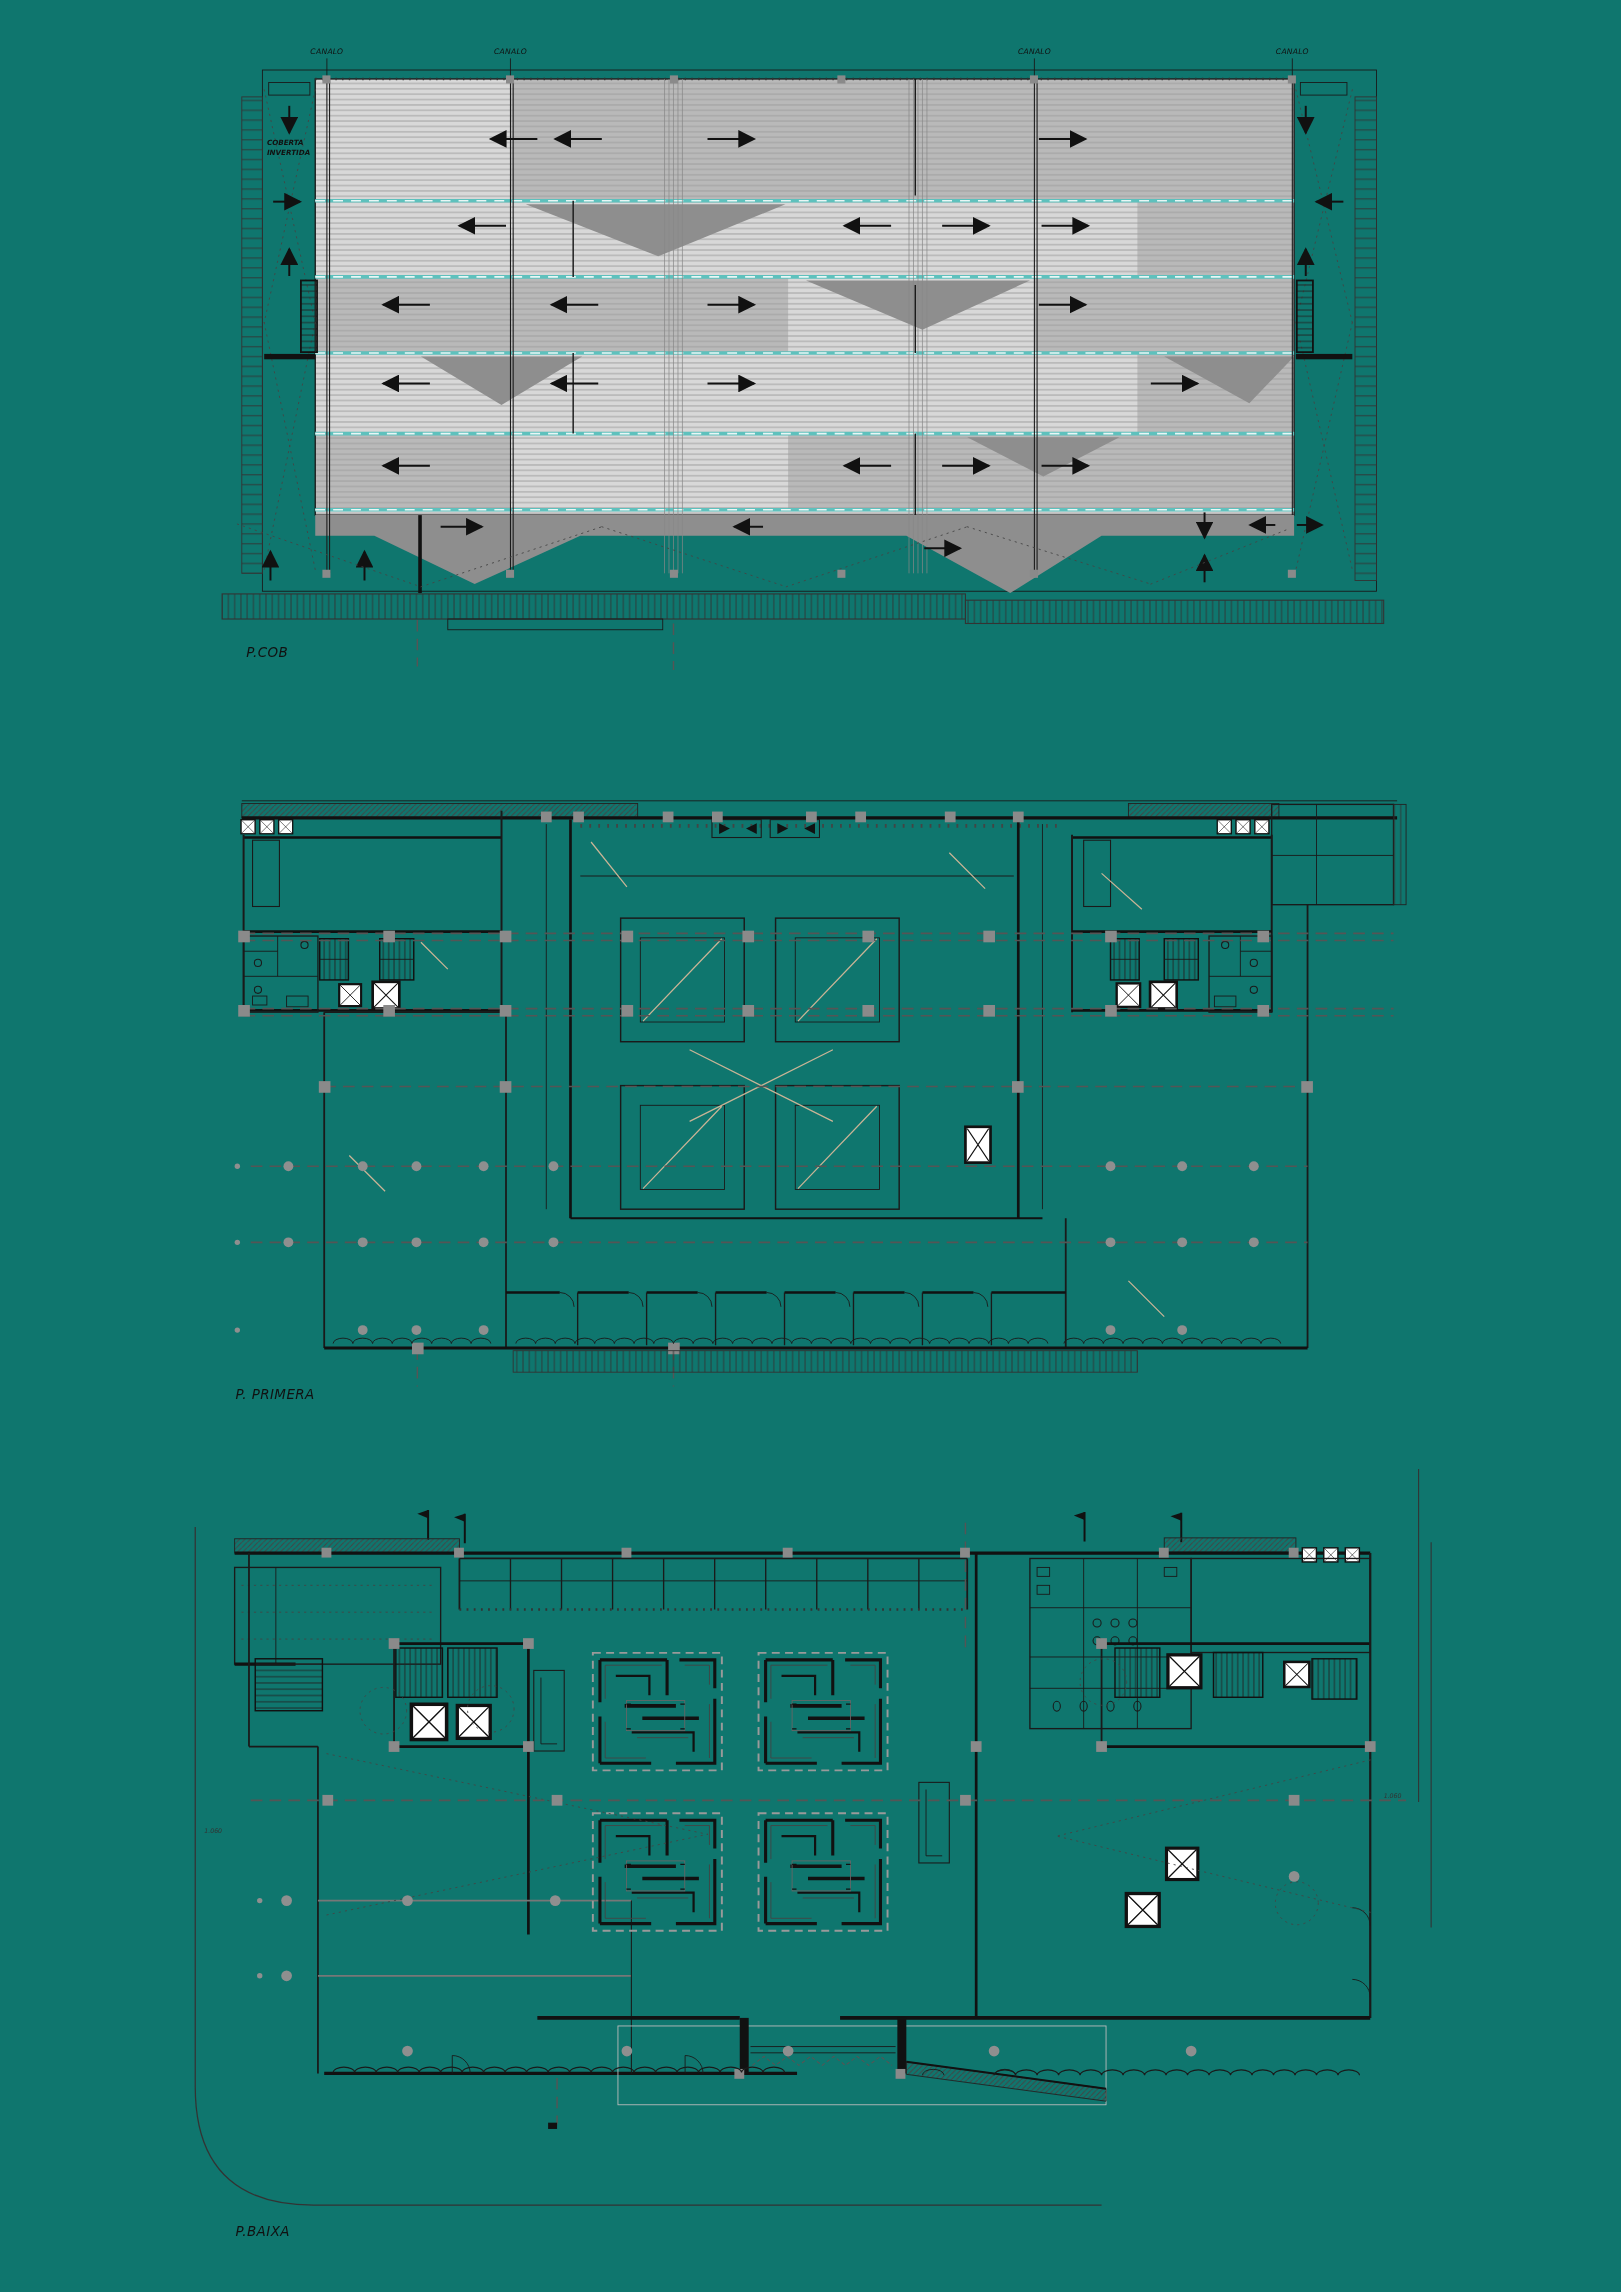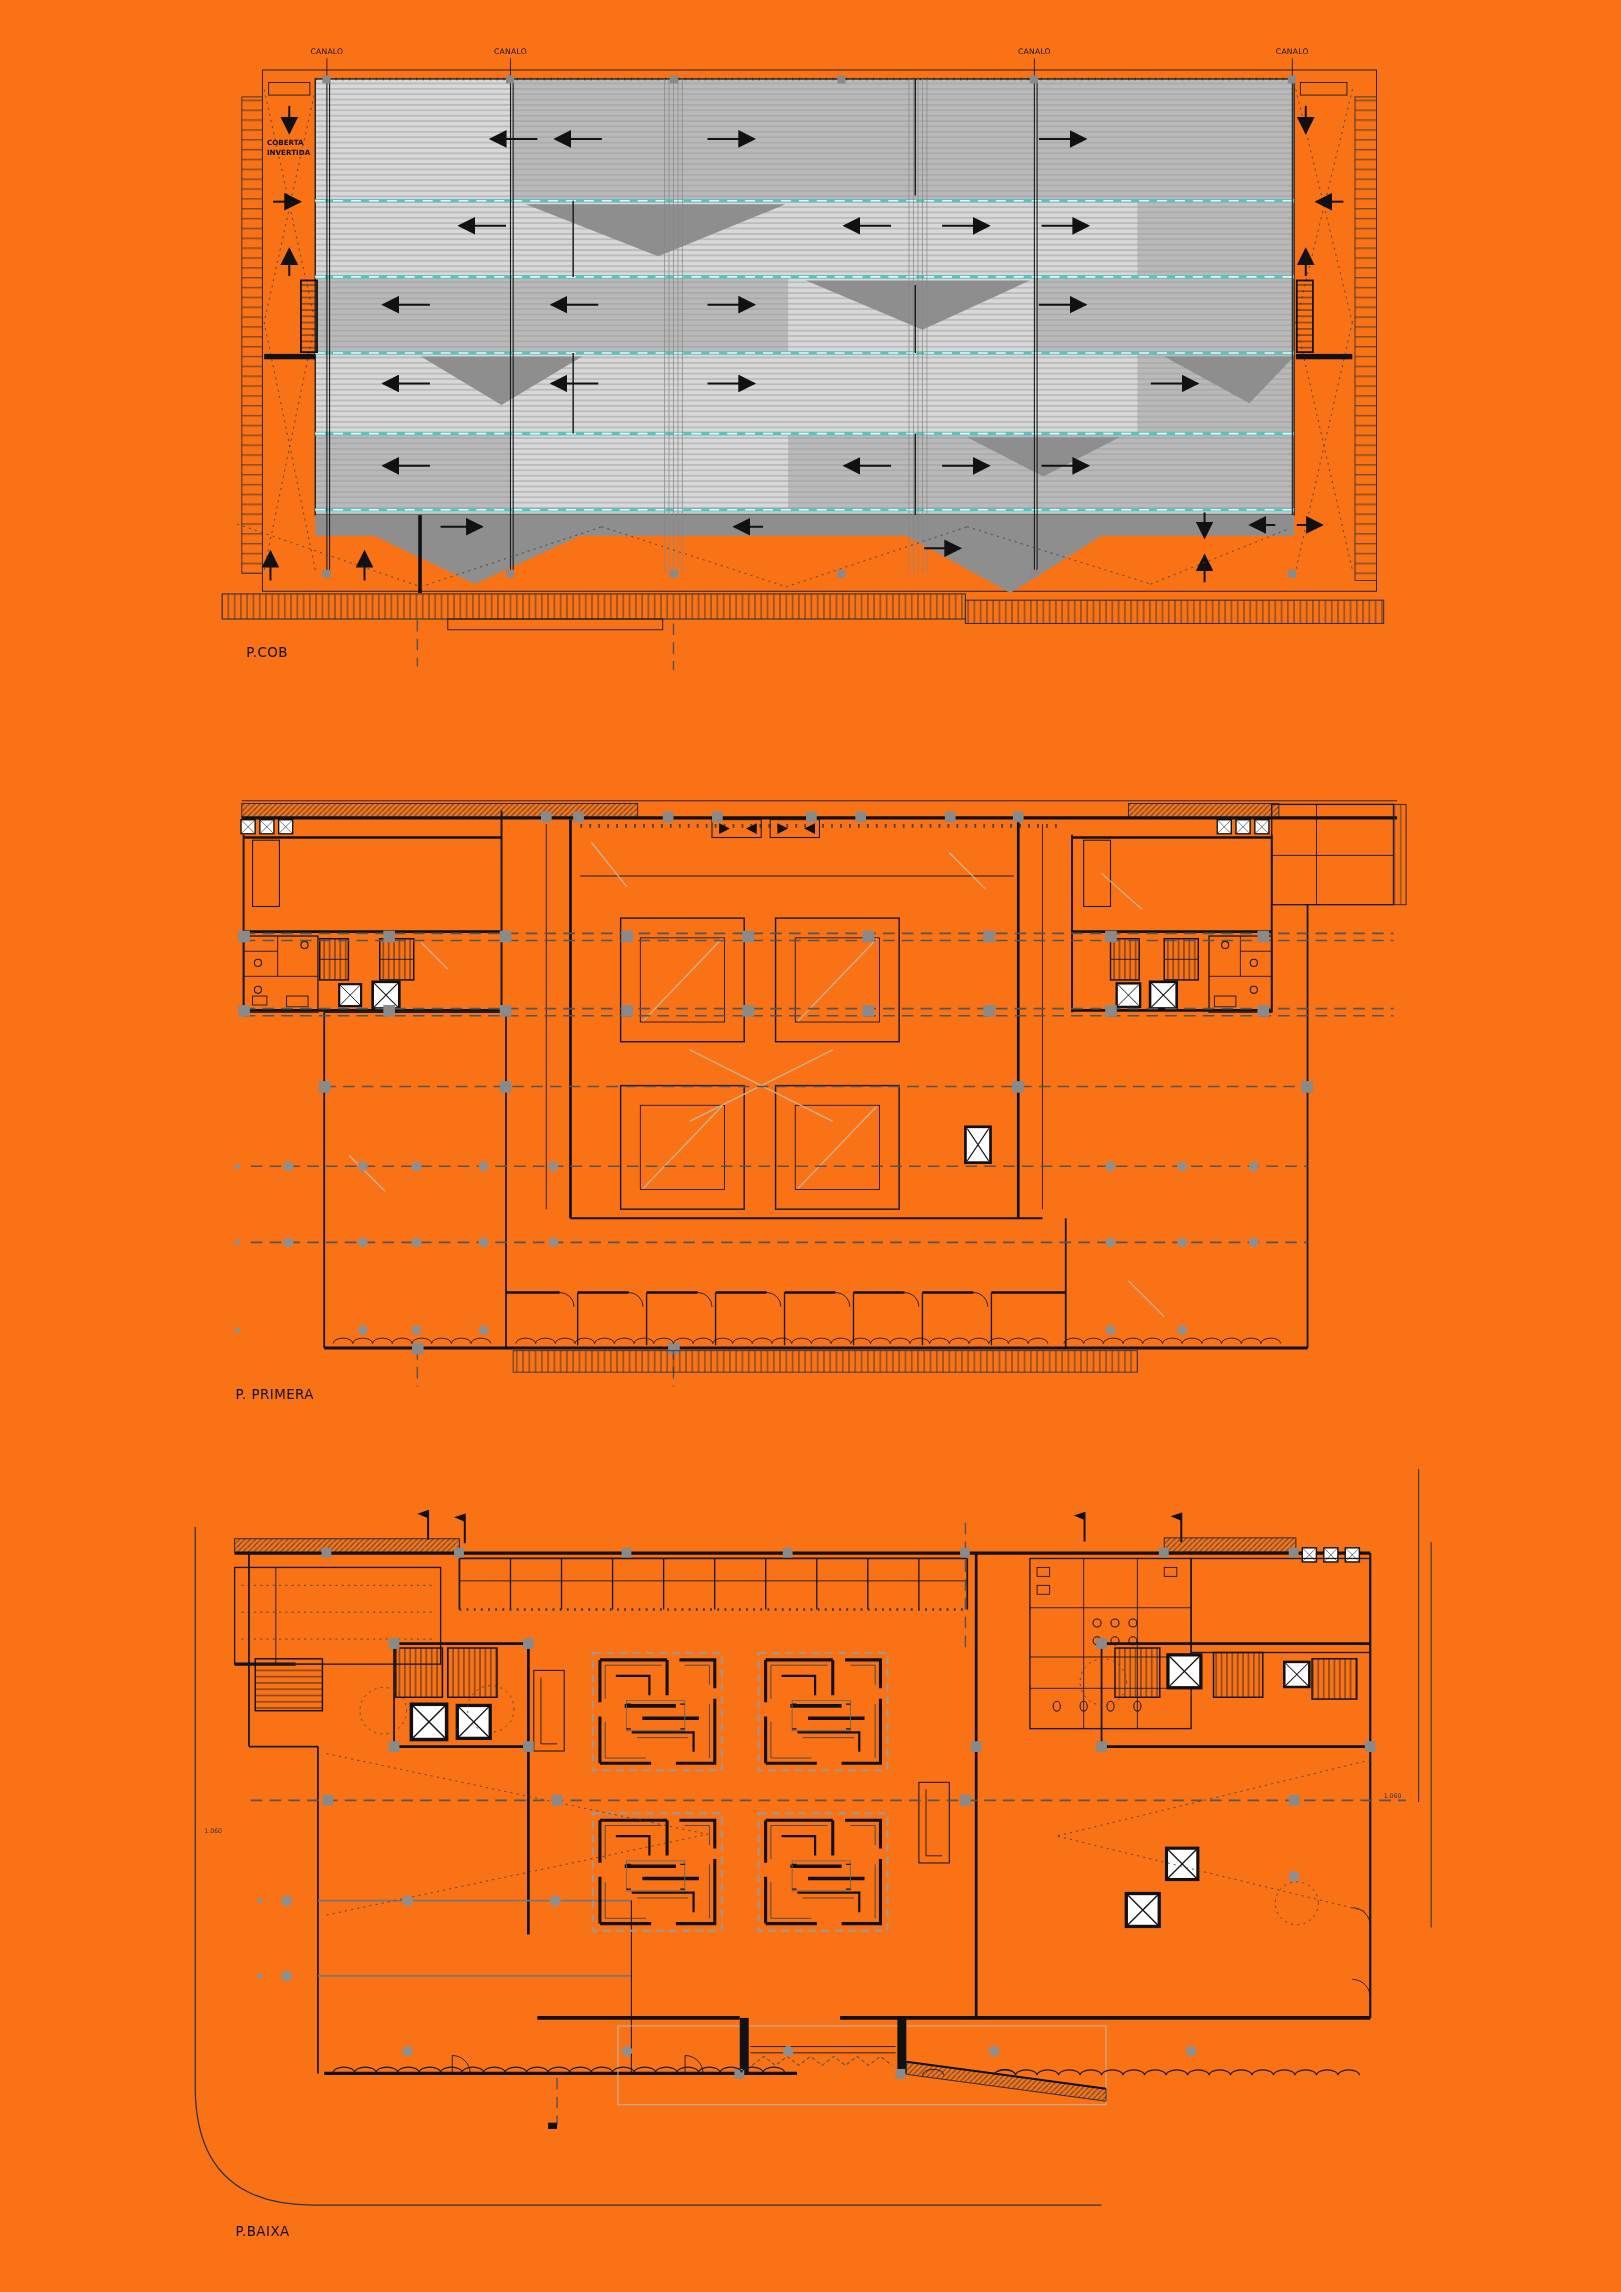--- a/index.html
+++ b/index.html
@@ -1,17 +1,17 @@
 <!DOCTYPE html>
 <html style="font-size:14.3px"><head>
 <meta charset="utf-8">
 <style>
   html,body{margin:0;padding:0;background:#fff;}
-  .sheet{position:relative;width:1621px;height:2293px;background:#f97316;overflow:hidden;
-         font-family:"DejaVu Sans","Liberation Sans",sans-serif;}
+  .sheet{position:relative;width:1621px;height:2293px;background:#0f766e;overflow:hidden;
+         font-family:"DejaVu Sans","Liberation Sans",sans-serif;font-style:italic;}
   svg{position:absolute;left:0;top:0;}
   text{fill:#111;}
   .plan-label{font-size:15px;font-weight:500;letter-spacing:.5px;}
   .tiny-label{font-size:8.5px;letter-spacing:.3px;}
   .micro-label{font-size:7px;fill:#333;}
   .note-label{font-size:8px;font-weight:600;}
   .ln{stroke:#1a1a1a;fill:none;}
   .dot{stroke:#444;fill:none;stroke-dasharray:1.5 5.5;stroke-linecap:round;}
   .axis{stroke:#555;fill:none;stroke-dasharray:13 8;}
   .arr{stroke:#111;fill:none;stroke-width:2.2;marker-end:url(#ah);}

